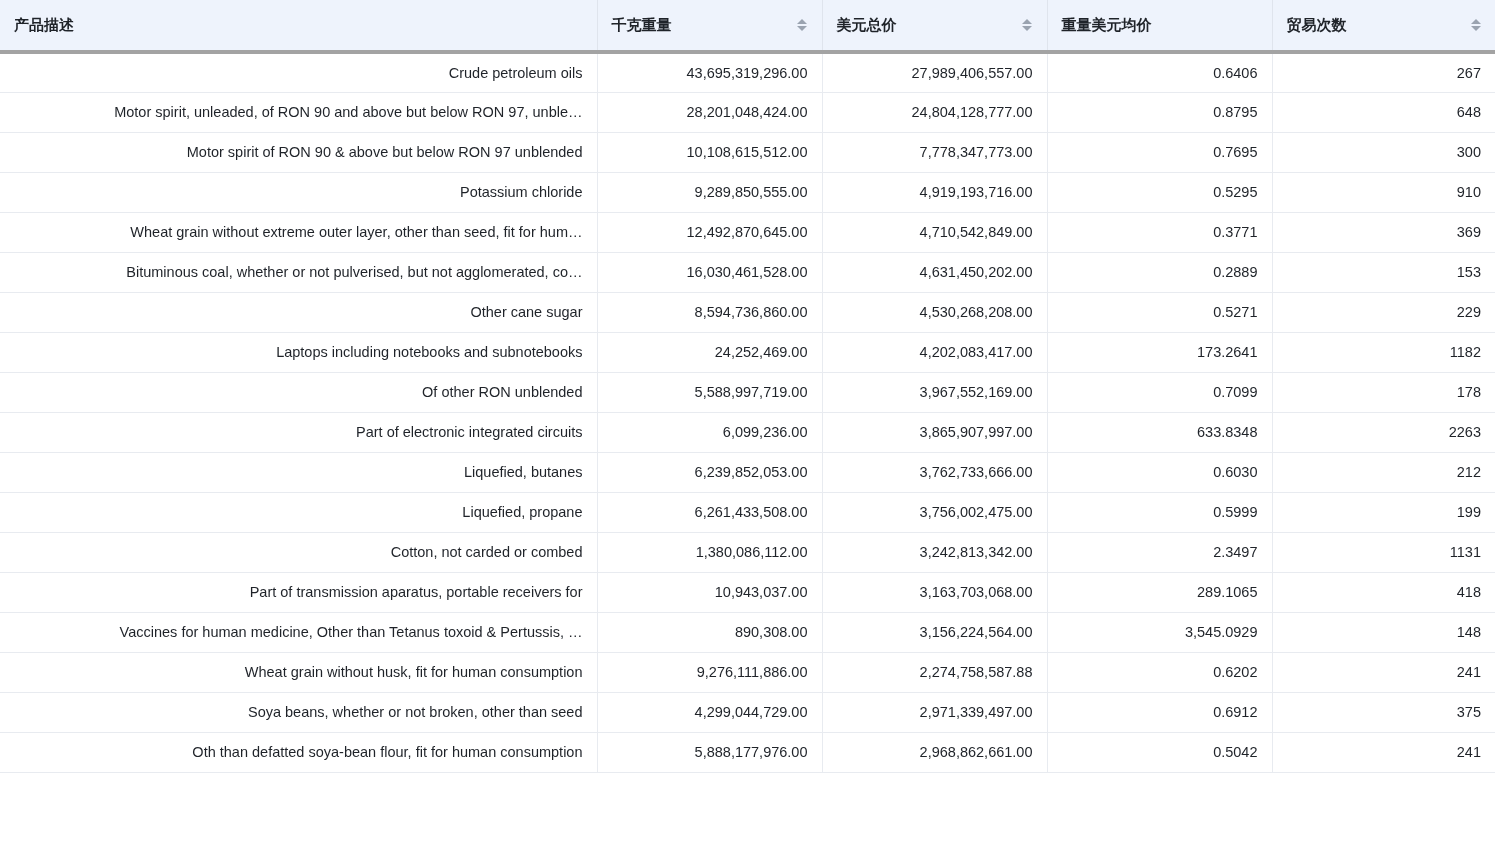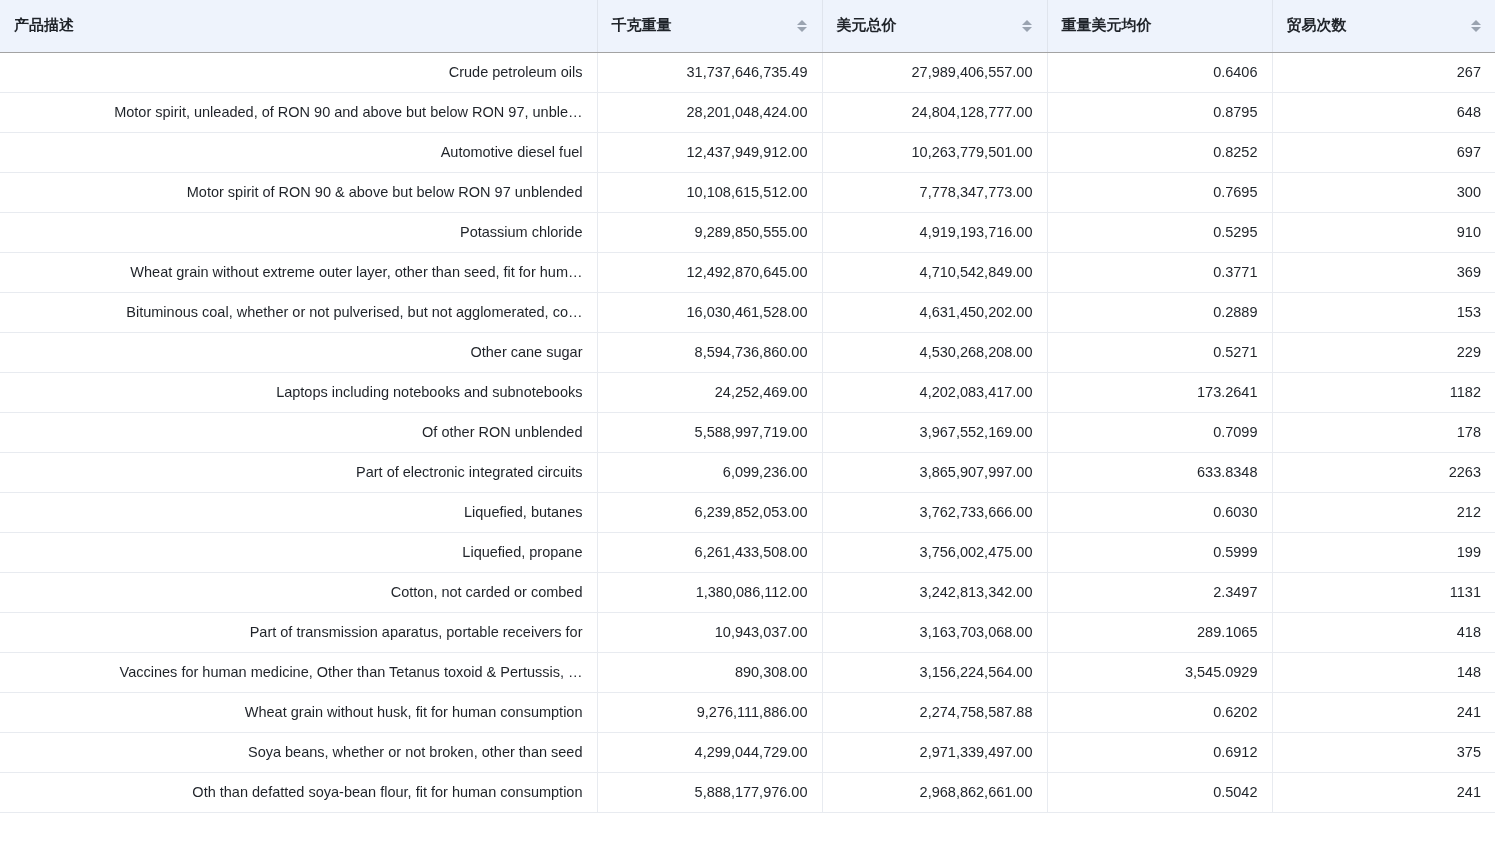--- a/index.html
+++ b/index.html
@@ -33,21 +33,21 @@
   table.data-table col.c4 { width: 223px; }
 
   thead th {
     height: 52px;
     background: #eef3fc;
     font-weight: bold;
     font-size: 15px;
     color: #1f2329;
     padding: 0 14px;
     border-right: 1px solid #dfe4ed;
-    border-bottom: 1px solid #a3a3a3;
+    border-bottom: 4px solid #a3a3a3;
     vertical-align: middle;
     white-space: nowrap;
     box-sizing: border-box;
   }
   thead th:last-child { border-right: none; }
   thead th.left { text-align: left; }
   thead th.right { text-align: right; }
 
   .th-inner {
     display: flex;
@@ -148,40 +148,33 @@
               <span class="caret-up"></span>
                 <span class="caret-down"></span>
             </span>
           </div>
         </th>
       </tr>
     </thead>
     <tbody id="table-body">
         <tr>
           <td class="left">Crude petroleum oils</td>
-          <td class="right">31,737,646,735.49</td>
+          <td class="right">43,695,319,296.00</td>
           <td class="right">27,989,406,557.00</td>
           <td class="right">0.6406</td>
           <td class="right">267</td>
         </tr>
         <tr>
           <td class="left">Motor spirit, unleaded, of RON 90 and above but below RON 97, unble…</td>
           <td class="right">28,201,048,424.00</td>
           <td class="right">24,804,128,777.00</td>
           <td class="right">0.8795</td>
           <td class="right">648</td>
         </tr>
         <tr>
-          <td class="left">Automotive diesel fuel</td>
-          <td class="right">12,437,949,912.00</td>
-          <td class="right">10,263,779,501.00</td>
-          <td class="right">0.8252</td>
-          <td class="right">697</td>
-        </tr>
-        <tr>
           <td class="left">Motor spirit of RON 90 &amp; above but below RON 97 unblended</td>
           <td class="right">10,108,615,512.00</td>
           <td class="right">7,778,347,773.00</td>
           <td class="right">0.7695</td>
           <td class="right">300</td>
         </tr>
         <tr>
           <td class="left">Potassium chloride</td>
           <td class="right">9,289,850,555.00</td>
           <td class="right">4,919,193,716.00</td>

